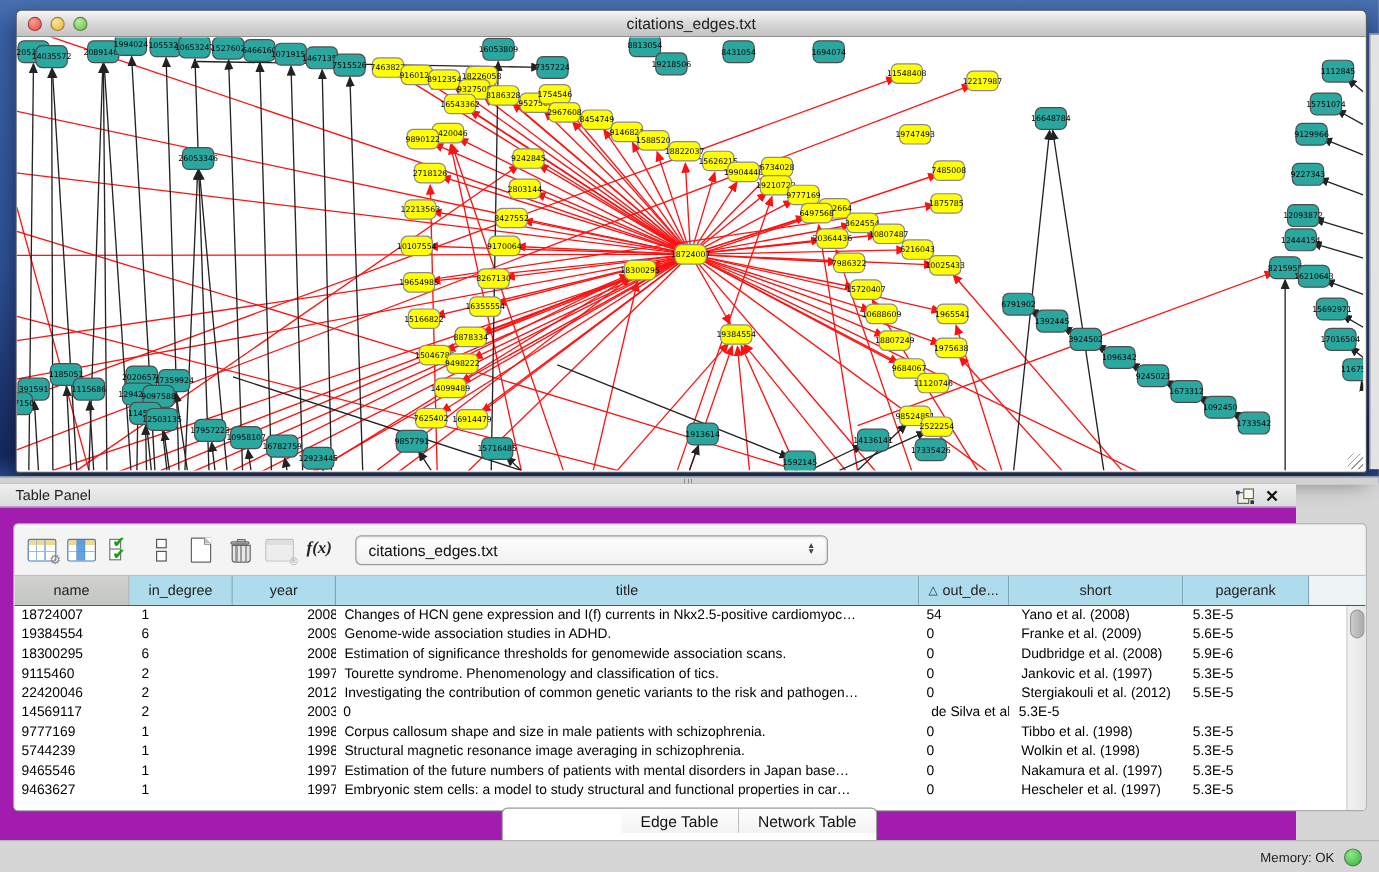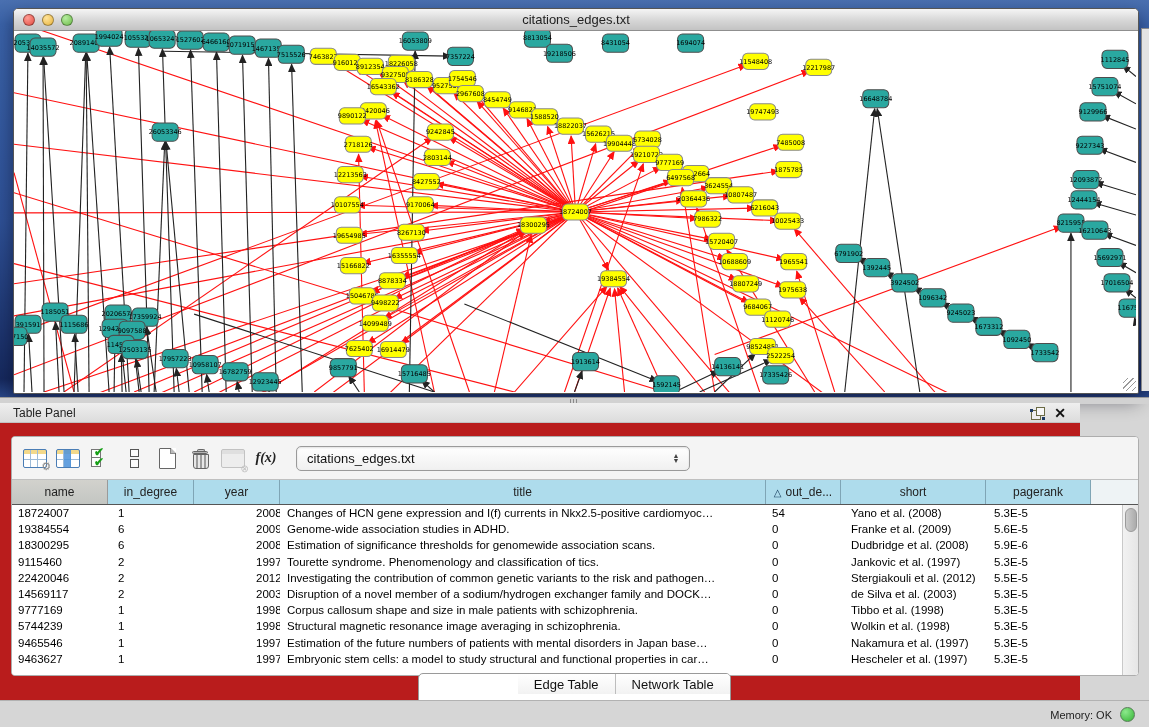--- a/index.html
+++ b/index.html
@@ -22,21 +22,21 @@
   .canvas-wrap{flex:1;position:relative;background:#fff;border-radius:0 0 2px 2px;overflow:hidden;}
   .canvas-wrap svg{position:absolute;left:0;top:0;}
   .grip{position:absolute;right:2px;bottom:2px;width:13px;height:13px;
     background:repeating-linear-gradient(135deg,transparent 0 3px,#9a9a9a 3px 4px);}
   .sliver{position:absolute;left:1141px;top:28px;width:8px;height:362px;
     background:#e3e3e3;border-left:1px solid #8a8a8a;border-top:1px solid #8a8a8a;}
   .divider{position:absolute;left:0;top:397px;width:1149px;height:6px;background:#d2d2d2;border-top:1px solid #9a9a9a;}
   .divider .handle{position:absolute;left:570px;top:1px;width:9px;height:4px;
     background:repeating-linear-gradient(90deg,#8a8a8a 0 1px,transparent 1px 3px);}
   
-  .panel{position:absolute;left:0;top:403px;width:1080px;height:297px;background:#b91c1c;}
+  .panel{position:absolute;left:0;top:403px;width:1080px;height:297px;background:#a21caf;}
   .panel-header{height:19px;display:flex;align-items:center;
     background:linear-gradient(180deg,#efefef,#dcdcdc);border-bottom:1px solid #c2c2c2;}
   .panel-title{font-size:12px;color:#222;margin-left:13px;flex:1;}
   .ph-icons{display:flex;align-items:center;gap:10px;margin-right:14px;}
   .float-ic{position:relative;width:13px;height:12px;}
   .float-ic .sq1{position:absolute;left:0;top:3px;width:8px;height:8px;border:1px solid #6b6b45;background:#eee;}
   .float-ic .sq2{position:absolute;left:5px;top:0;width:7px;height:7px;border:1px solid #6b6b45;background:#f7f7f7;}
   .float-ic .dot1,.float-ic .dot2{position:absolute;width:3px;height:3px;background:#1d3a63;}
   .float-ic .dot1{left:-1px;top:2px;} .float-ic .dot2{right:-1px;bottom:-1px;}
   .close-ic{font-size:14px;font-weight:bold;color:#111;line-height:12px;}
@@ -917,21 +917,20 @@
             <div class="td c2">2012</div>
             <div class="td c3">Investigating the contribution of common genetic variants to the risk and pathogen…</div>
             <div class="td c4">0</div>
             <div class="td c5">Stergiakouli et al. (2012)</div>
             <div class="td c6">5.5E-5</div>
           </div>
           <div class="trow">
             <div class="td c0">14569117</div>
             <div class="td c1">2</div>
             <div class="td c2">2003</div>
-            <div class="td c3">Disruption of a novel member of a sodium/hydrogen exchanger family and DOCK…</div>
             <div class="td c4">0</div>
             <div class="td c5">de Silva et al. (2003)</div>
             <div class="td c6">5.3E-5</div>
           </div>
           <div class="trow">
             <div class="td c0">9777169</div>
             <div class="td c1">1</div>
             <div class="td c2">1998</div>
             <div class="td c3">Corpus callosum shape and size in male patients with schizophrenia.</div>
             <div class="td c4">0</div>

